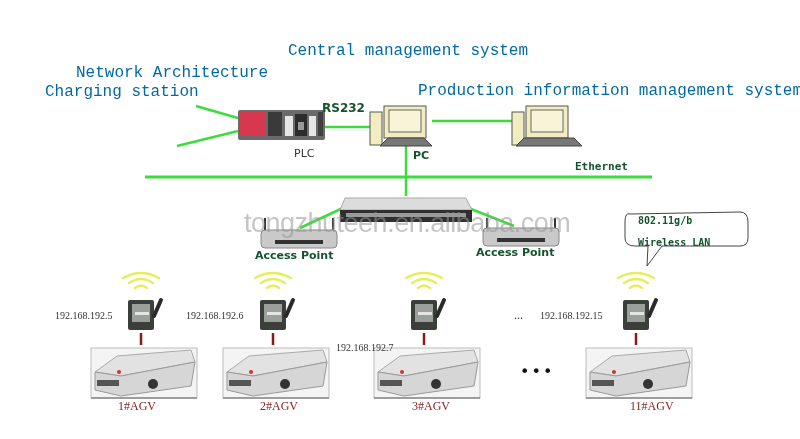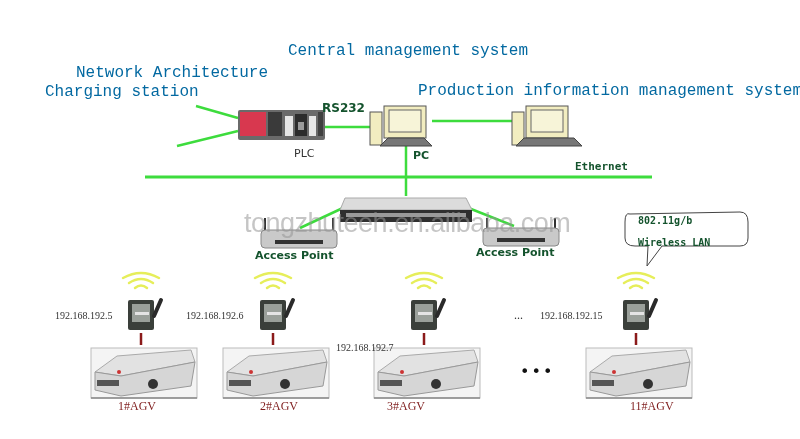--- a/index.html
+++ b/index.html
@@ -192,14 +192,14 @@
 
 <div class="abs ip" style="left:55px;top:310px;">192.168.192.5</div>
 <div class="abs ip" style="left:186px;top:310px;">192.168.192.6</div>
 <div class="abs ip" style="left:336px;top:310px;margin-top:32px;">192.168.192.7</div>
 <div class="abs ip" style="left:540px;top:310px;">192.168.192.15</div>
 <div class="abs ip" style="left:514px;top:308px;font-size:12px;">...</div>
 <div class="abs" style="left:520px;top:362px;font-size:16px;color:#111;letter-spacing:2px;">•••</div>
 
 <div class="abs agvlbl" style="left:118px;top:399px;">1#AGV</div>
 <div class="abs agvlbl" style="left:260px;top:399px;">2#AGV</div>
-<div class="abs agvlbl" style="left:387px;top:399px;">3#AGV</div>
+<div class="abs agvlbl" style="left:412px;top:399px;">3#AGV</div>
 <div class="abs agvlbl" style="left:630px;top:399px;">11#AGV</div>
 
 </body></html>

